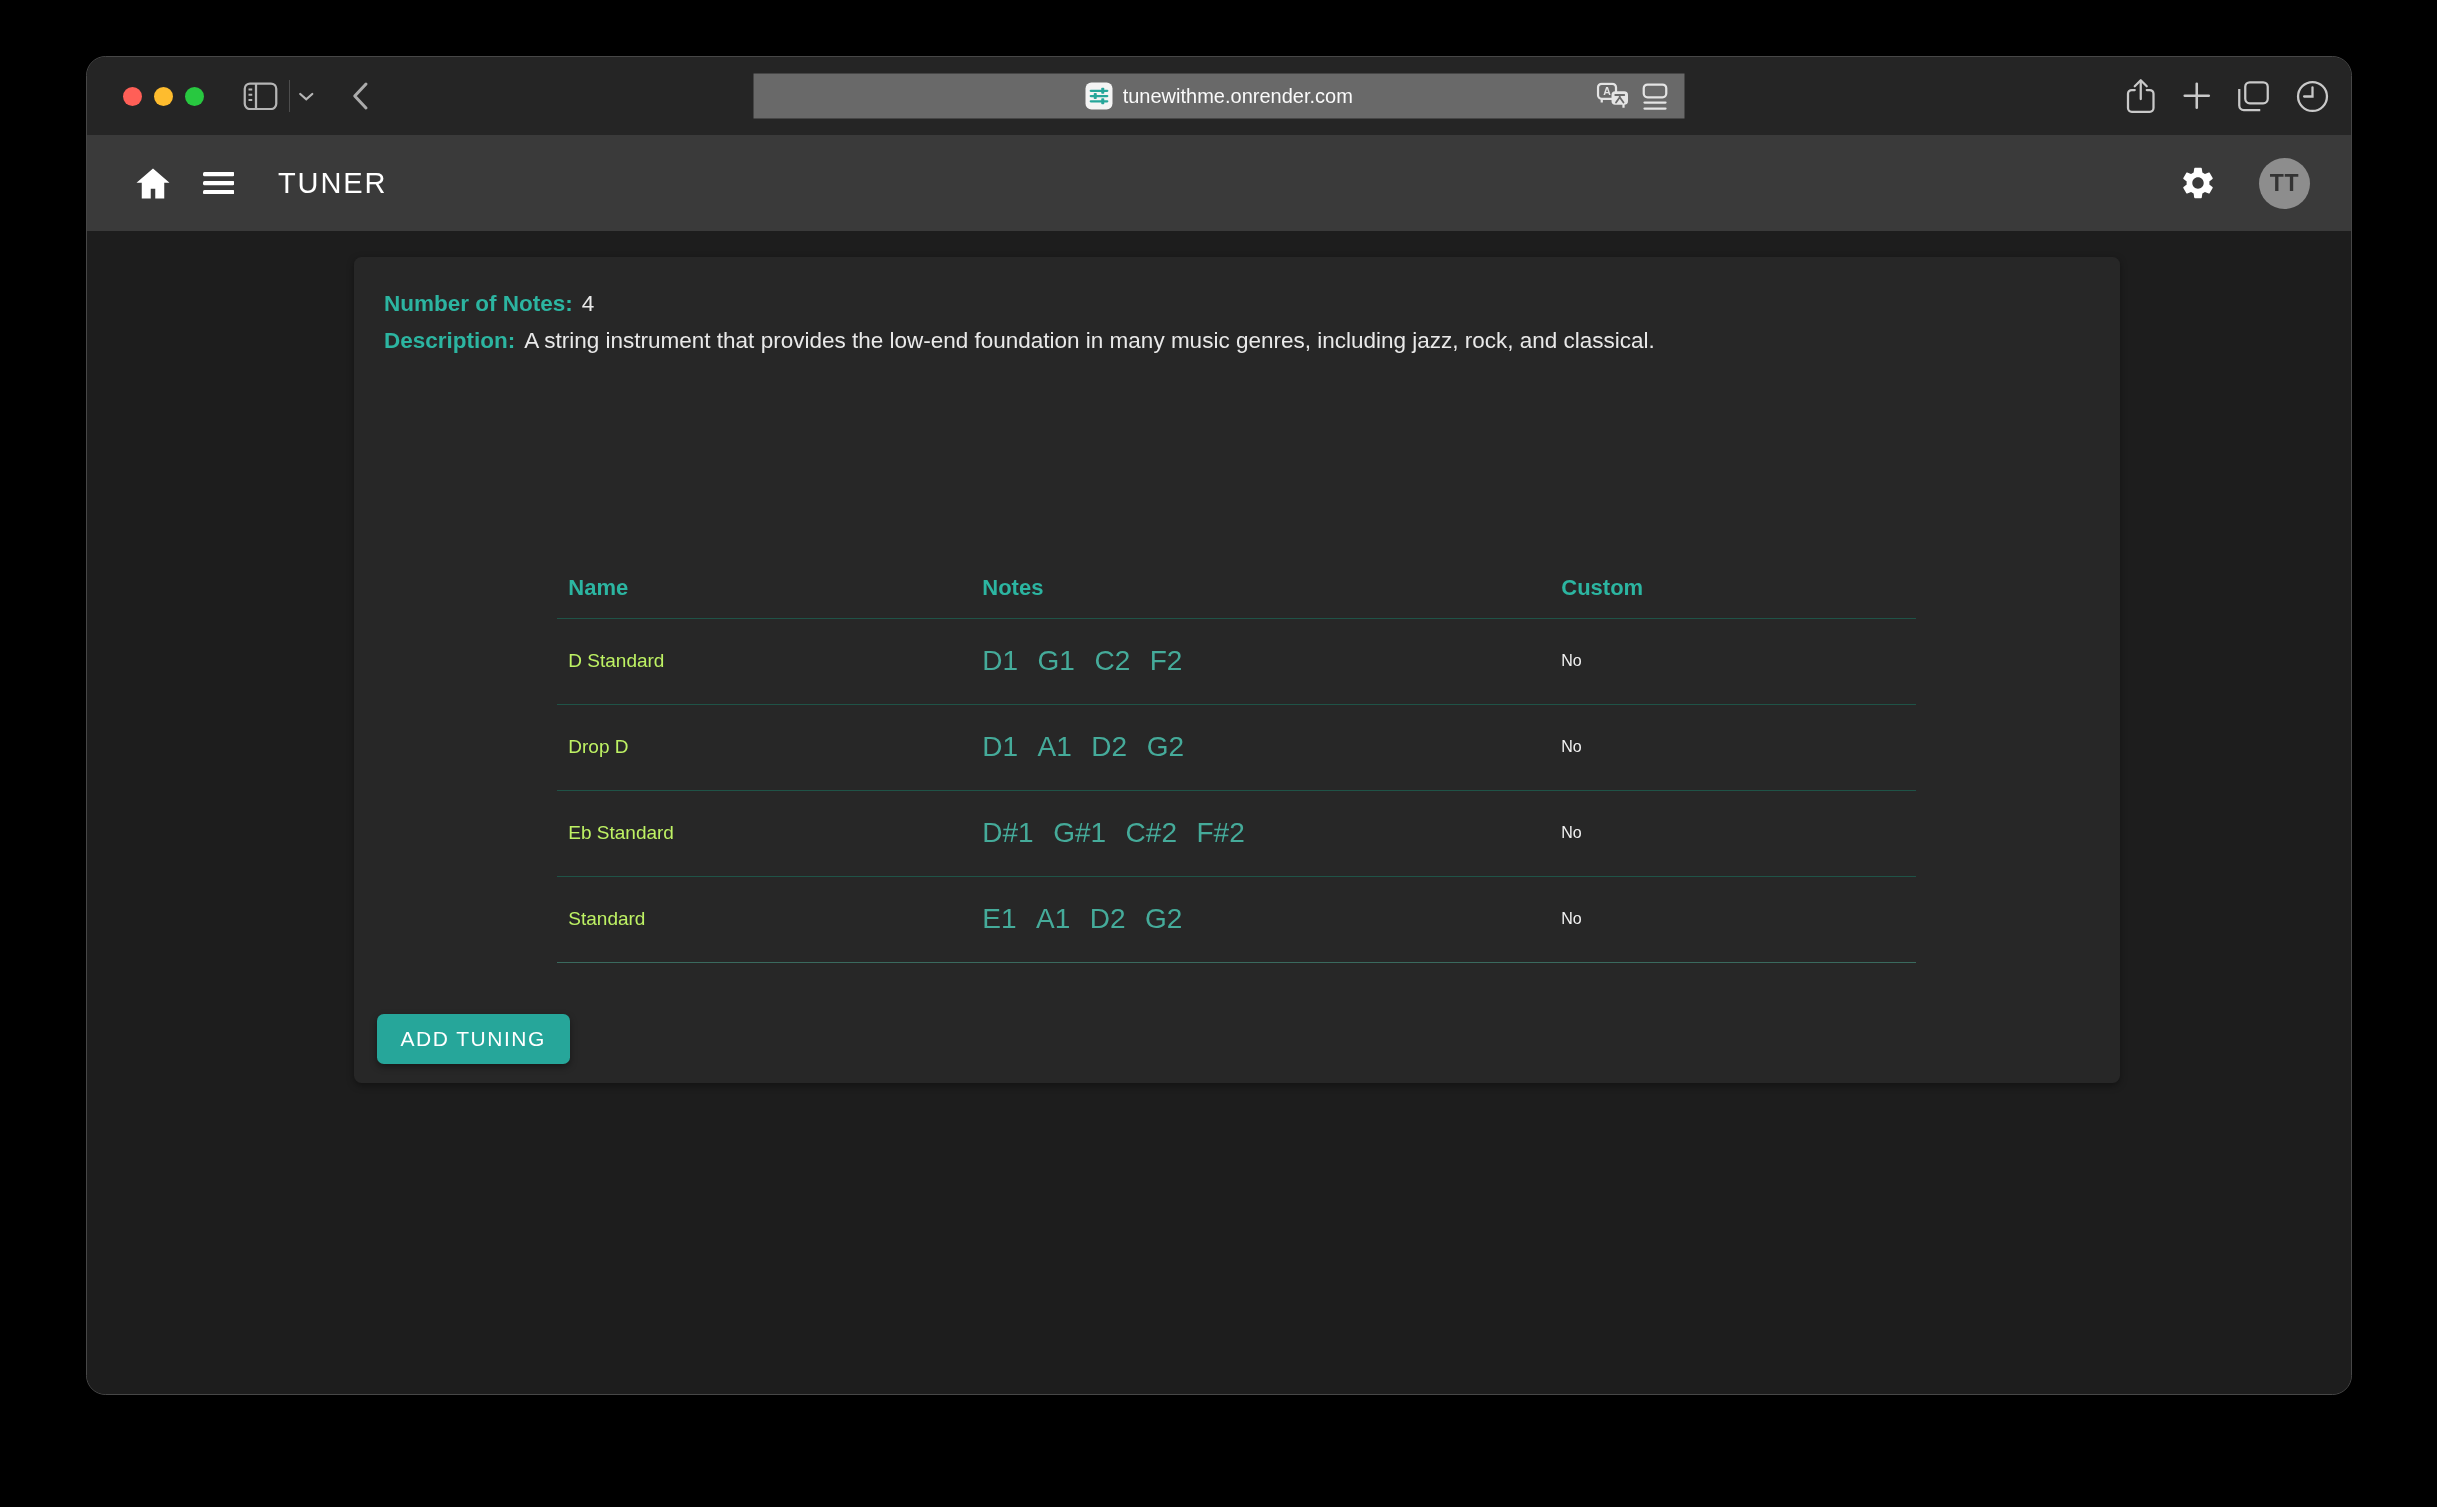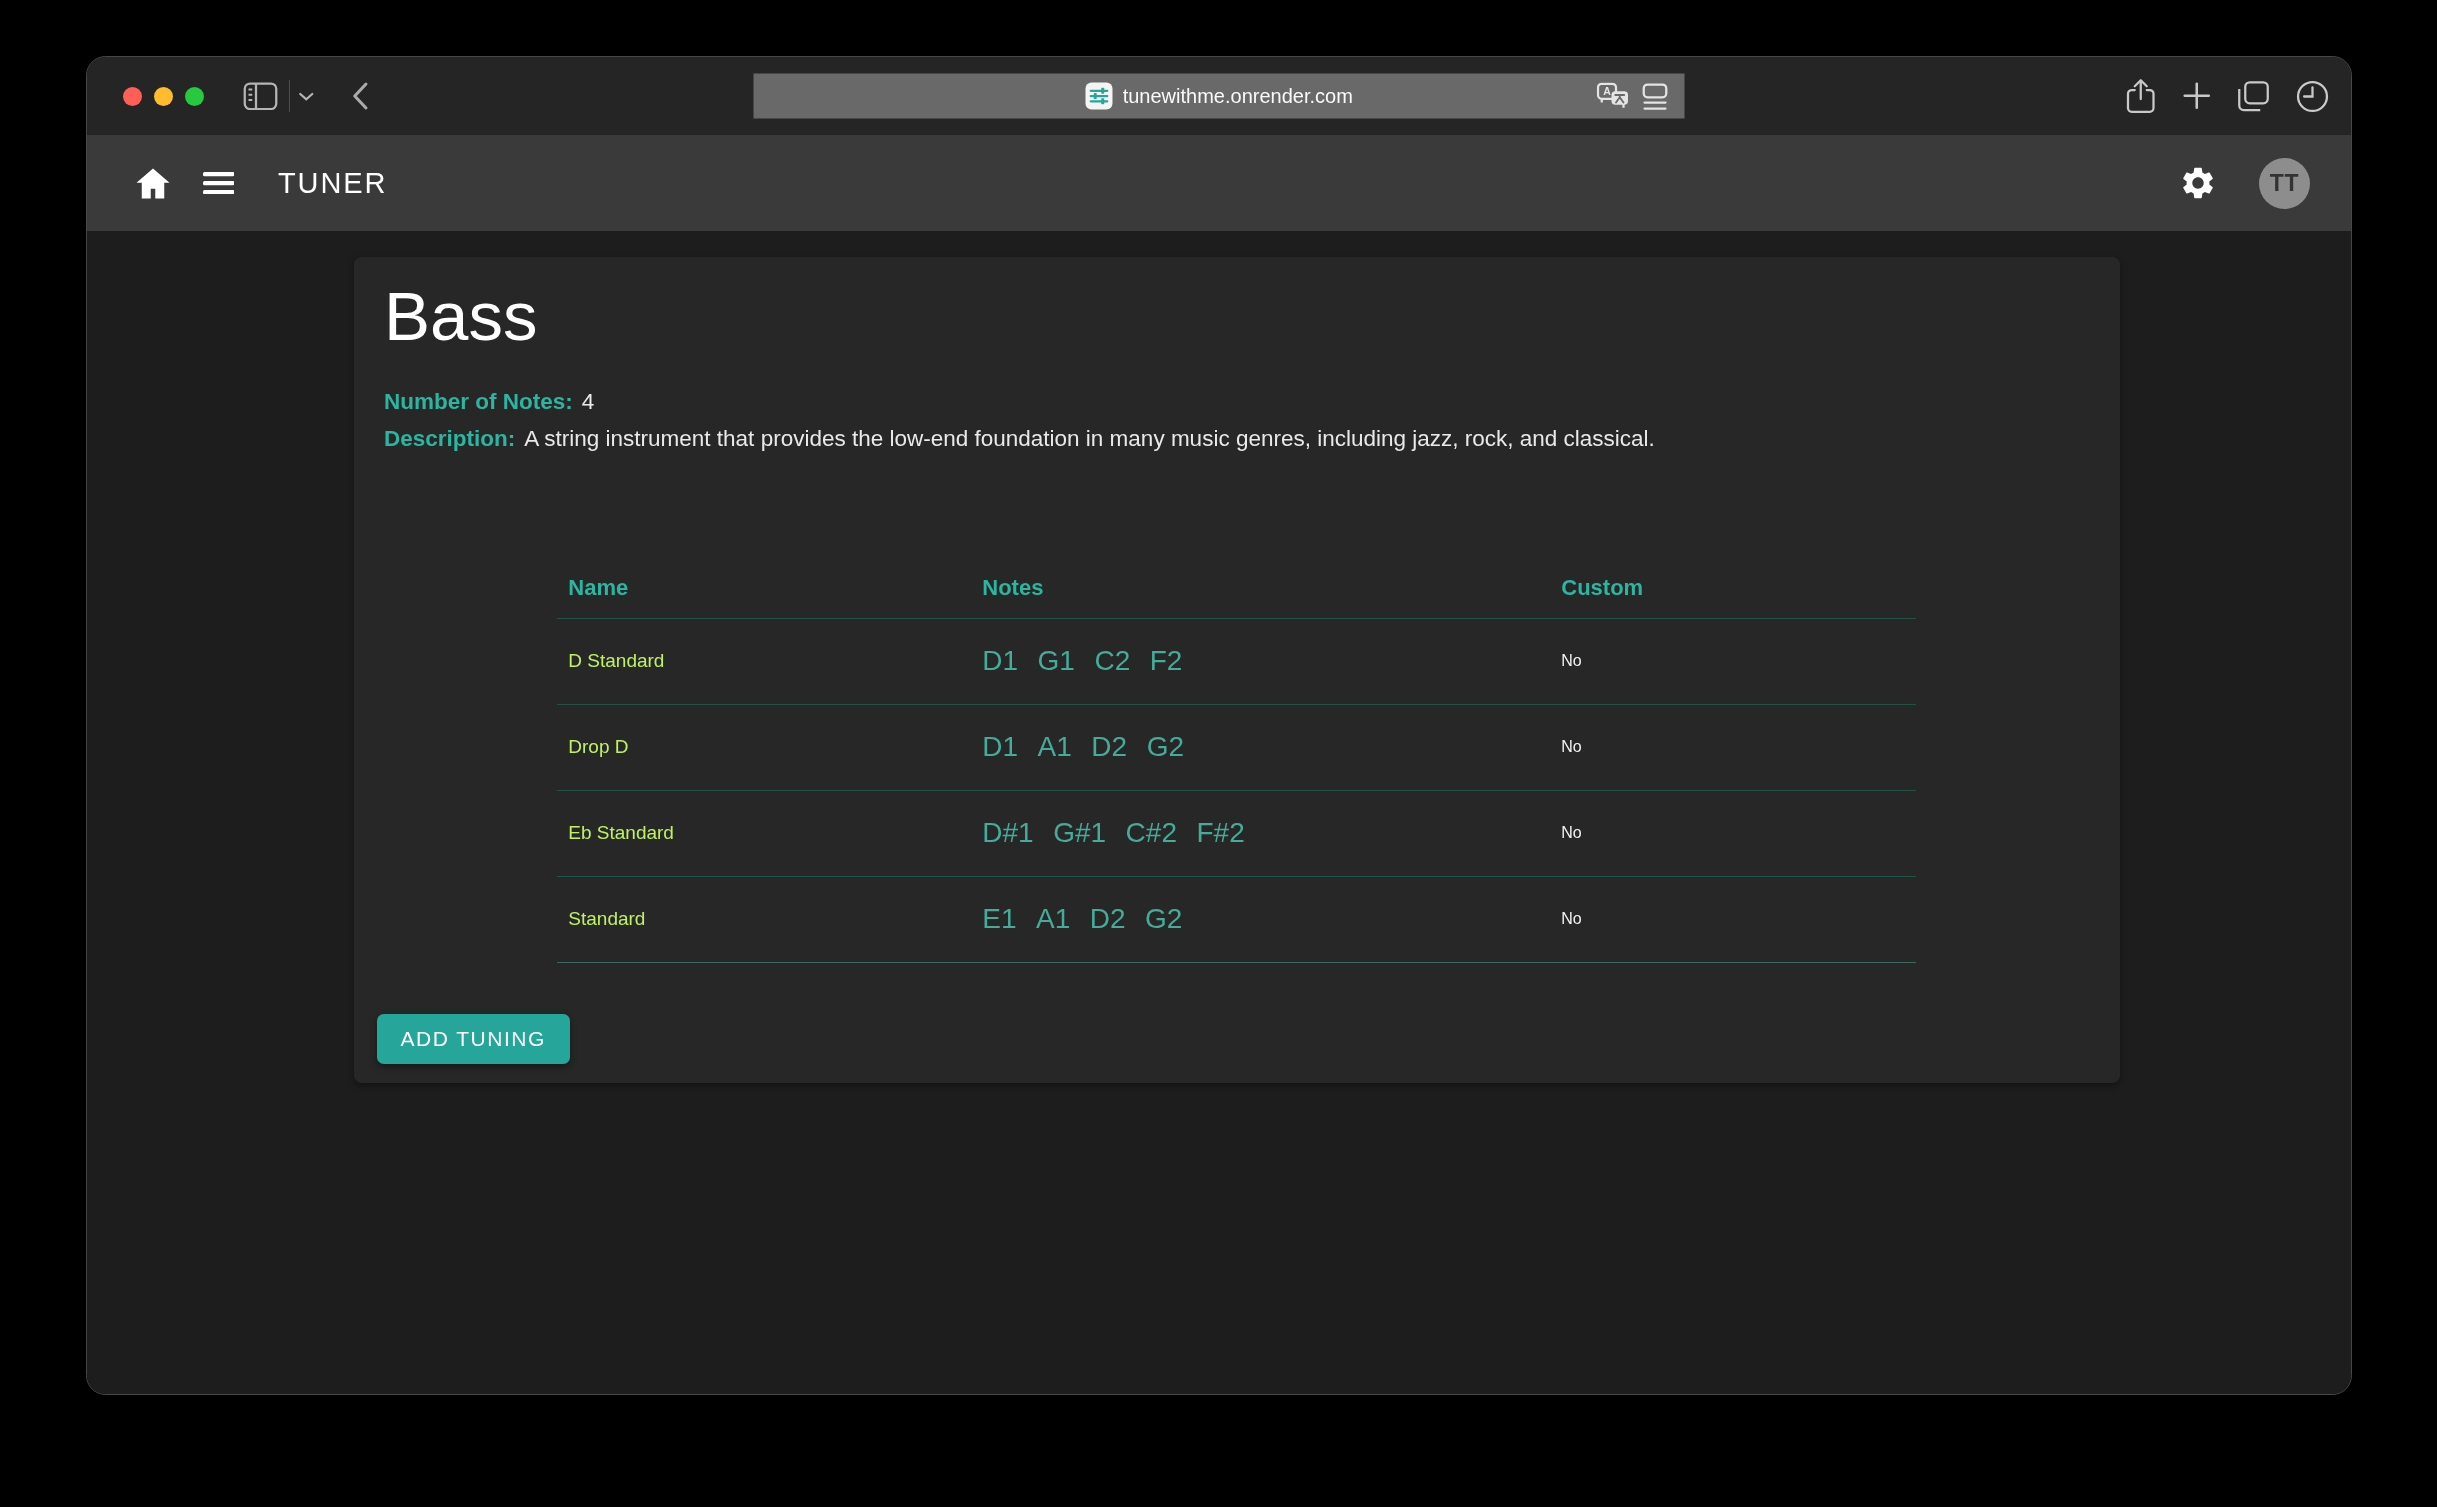--- a/index.html
+++ b/index.html
@@ -198,21 +198,20 @@
     <span class="tb-icon">
       <svg width="38" height="38" viewBox="0 0 24 24" fill="#ffffff">
         <path d="M19.14,12.94c0.04-0.3,0.06-0.61,0.06-0.94c0-0.32-0.02-0.64-0.07-0.94l2.03-1.58c0.18-0.14,0.23-0.41,0.12-0.61 l-1.92-3.32c-0.12-0.22-0.37-0.29-0.59-0.22l-2.39,0.96c-0.5-0.38-1.03-0.7-1.62-0.94L14.4,2.81c-0.04-0.24-0.24-0.41-0.48-0.41 h-3.84c-0.24,0-0.43,0.17-0.47,0.41L9.25,5.35C8.66,5.59,8.12,5.92,7.63,6.29L5.24,5.33c-0.22-0.08-0.47,0-0.59,0.22L2.74,8.87 C2.62,9.08,2.66,9.34,2.86,9.48l2.03,1.58C4.84,11.36,4.8,11.69,4.8,12s0.02,0.64,0.07,0.94l-2.03,1.58 c-0.18,0.14-0.23,0.41-0.12,0.61l1.92,3.32c0.12,0.22,0.37,0.29,0.59,0.22l2.39-0.96c0.5,0.38,1.03,0.7,1.62,0.94l0.36,2.54 c0.05,0.24,0.24,0.41,0.48,0.41h3.84c0.24,0,0.44-0.17,0.47-0.41l0.36-2.54c0.59-0.24,1.13-0.56,1.62-0.94l2.39,0.96 c0.22,0.08,0.47,0,0.59-0.22l1.92-3.32c0.12-0.22,0.07-0.47-0.12-0.61L19.14,12.94z M12,15.6c-1.98,0-3.6-1.62-3.6-3.6 s1.62-3.6,3.6-3.6s3.6,1.62,3.6,3.6S13.98,15.6,12,15.6z"></path>
       </svg>
     </span>
     <span class="avatar">TT</span>
   </div>
 
   <div class="content">
     <div class="card">
-      <div class="page-title">Bass</div>
 
       <div class="meta">
         <div class="meta-line">
           <span class="meta-label">Number of Notes:</span><span class="meta-value">4</span>
         </div>
         <div class="meta-line">
           <span class="meta-label">Description:</span><span class="meta-value">A string instrument that provides the low-end foundation in many music genres, including jazz, rock, and classical.</span>
         </div>
       </div>
 

